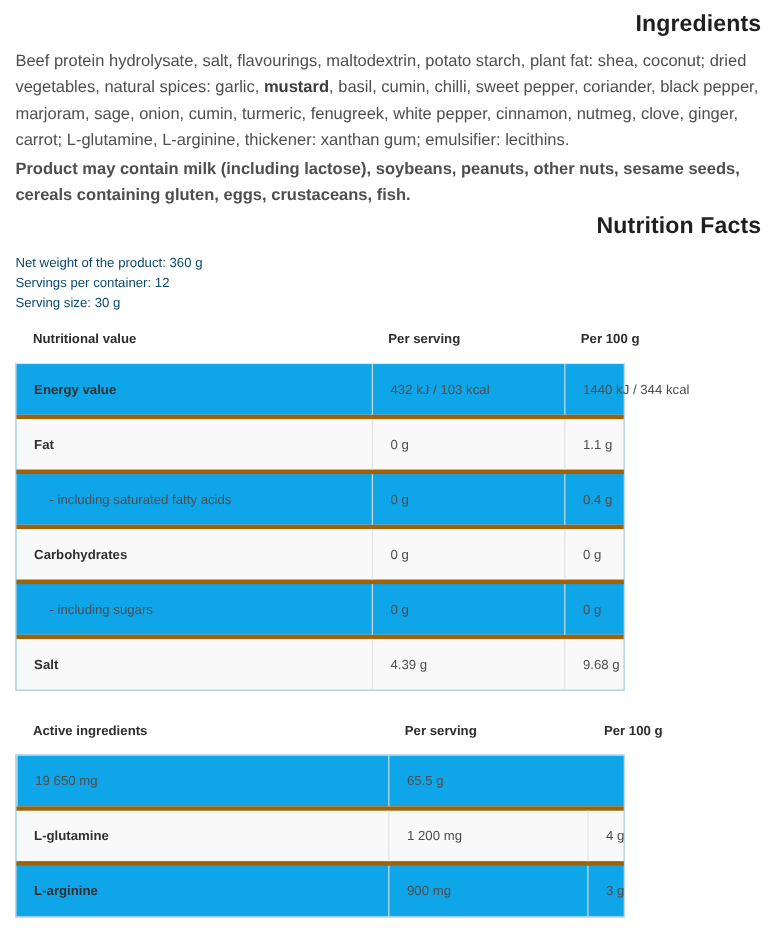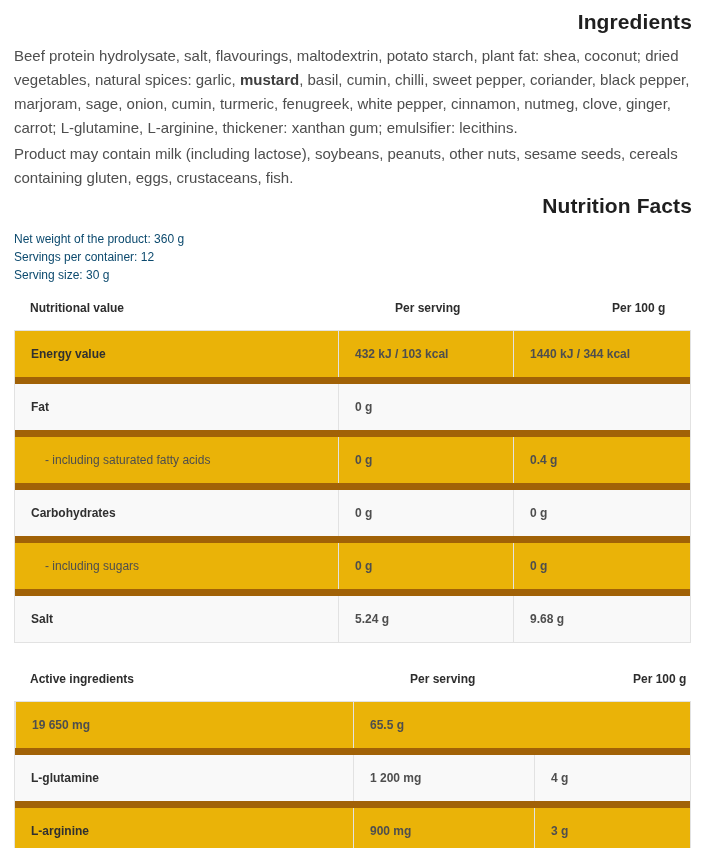--- a/index.html
+++ b/index.html
@@ -32,75 +32,74 @@
   }
   .para {
     margin: 0 0 2px 0;
     font-size: 15px;
     line-height: 24px;
     color: #4e4e4e;
     max-width: 678px;
   }
   .para.allergen {
     margin: 0 0 4px 0;
+    font-weight: bold;
   }
   .para .hl {
     font-weight: 700;
     color: #3d3d3d;
   }
   .info {
     font-size: 12px;
     line-height: 18px;
     color: #0c4a6e;
     margin: 0;
   }
   
   .thead {
     display: grid;
     margin: 17px 0 15px 0;
-    gap: 42px;
   }
   .thead.t2head {
     margin-top: 29px;
   }
   .thead.t1 { grid-template-columns: 323px 175px 177px; }
   .thead.t2 { grid-template-columns: 338px 181px 156px; }
   .hc {
     padding-left: 16px;
     font-size: 12px;
     line-height: 14px;
     font-weight: 700;
     color: #2d2d2d;
   }
   .tbody {
     border: 1px solid #e2e2e2;
-    width: 677px;
+    width: 554px;
     box-sizing: border-box;
-    background: #eab308;
+    background: #0ea5e9;
   }
   .trow {
     display: grid;
     min-height: 46px;
   }
   .tbody.t1 .trow { grid-template-columns: 323px 175px 177px; }
   .tbody.t2 .trow { grid-template-columns: 338px 181px 156px; }
   .trow + .trow {
-    border-top: 7px solid #a16207;
+    border-top: 4px solid #a16207;
   }
   .tbody .trow:nth-child(even) {
     background: #f9f9f9;
   }
   .cell {
     display: flex;
     align-items: center;
     padding: 0 12px 0 16px;
     font-size: 12px;
     line-height: 16px;
     color: #4e4e4e;
-    font-weight: bold;
   }
   .cell.c2, .cell.c3 {
     border-left: 1px solid #e2e2e2;
   }
   .trow .c1 {
     font-weight: 700;
     color: #303030;
   }
   .trow.sub .c1 {
     font-weight: 400;
@@ -135,39 +134,40 @@
 
   <div class="tbody t1">
     <div class="trow">
       <div class="cell c1">Energy value</div>
       <div class="cell c2">432 kJ / 103 kcal</div>
       <div class="cell c3">1440 kJ / 344 kcal</div>
     </div>
     <div class="trow">
       <div class="cell c1">Fat</div>
       <div class="cell c2">0 g</div>
+      <div class="cell c3">1.1 g</div>
     </div>
     <div class="trow sub">
       <div class="cell c1">- including saturated fatty acids</div>
       <div class="cell c2">0 g</div>
       <div class="cell c3">0.4 g</div>
     </div>
     <div class="trow">
       <div class="cell c1">Carbohydrates</div>
       <div class="cell c2">0 g</div>
       <div class="cell c3">0 g</div>
     </div>
     <div class="trow sub">
       <div class="cell c1">- including sugars</div>
       <div class="cell c2">0 g</div>
       <div class="cell c3">0 g</div>
     </div>
     <div class="trow">
       <div class="cell c1">Salt</div>
-      <div class="cell c2">5.24 g</div>
+      <div class="cell c2">4.39 g</div>
       <div class="cell c3">9.68 g</div>
     </div>
   </div>
 
   <div class="thead t2 t2head">
     <div class="hc">Active ingredients</div>
     <div class="hc">Per serving</div>
     <div class="hc">Per 100 g</div>
   </div>
 

